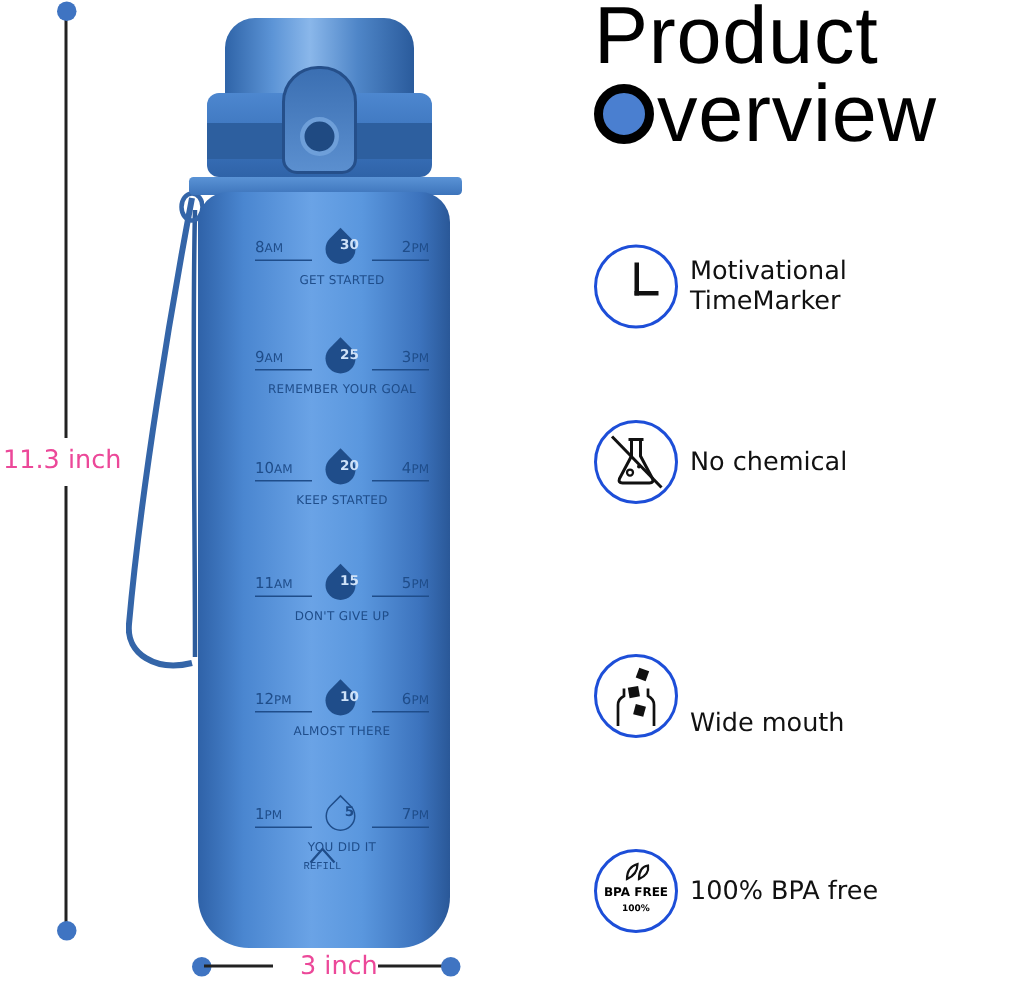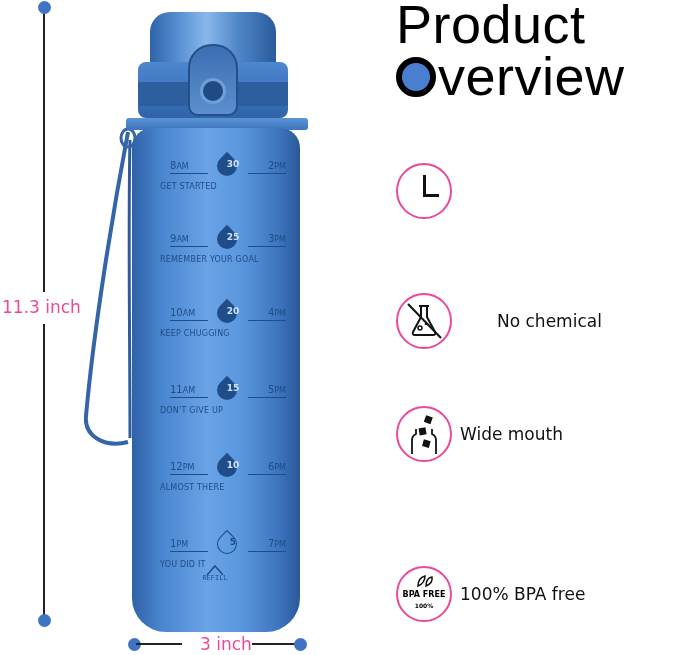--- a/index.html
+++ b/index.html
@@ -32,28 +32,28 @@
     .mark .l { position:absolute; left:0; top:0; font-size:10px; }
     .mark .r { position:absolute; right:0; top:0; font-size:10px; }
     .mark .l small, .mark .r small { font-size:8px; }
     .mark .ul { position:absolute; top:13px; height:1px; background:#1f4d8a; width:38px; }
     .mark .ul.left { left:0; } .mark .ul.right { right:0; }
     .drop { position:absolute; left:47px; top:-4px; width:20px; height:20px; border-radius:50% 0 50% 50%;
       transform:rotate(-45deg); background:#1f4d8a; }
     .drop.outline { background:transparent; border:1.5px solid #1f4d8a; box-sizing:border-box; }
     .drop-num { position:absolute; left:47px; top:-1px; width:32px; text-align:center; font-size:9px; color:#cfe2f8; font-weight:bold; }
     .drop.outline + .drop-num { color:#1f4d8a; }
-    .mark .cap { position:absolute; left:-10px; width:136px; top:22px; font-size:8px; letter-spacing:0.2px; }
+    .mark .cap { position:absolute; left:-10px; width:136px; top:22px; text-align:center; font-size:8px; letter-spacing:0.2px; }
     .refill { left:198px; top:574px; width:34px; font-size:7px; color:#1f4d8a; text-align:center;font-family:Liberation Mono, monospace; }
 
     
     .title { left:396px; top:-2px; font-size:54px; line-height:52px; color:#000; font-family:"Liberation Sans", sans-serif; letter-spacing:0.5px; }
     .title .o { display:inline-block; width:40px; height:40px; border-radius:50%; background:#4a7fd0; border:6px solid #000; box-sizing:border-box; vertical-align:-2px; margin-right:2px; }
     .feat { position:absolute; left:396px; display:flex; align-items:center; }
-    .ficon { width:56px; height:56px; border-radius:50%; border:2px solid #ec4899; box-sizing:border-box; position:relative; flex:none; }
+    .ficon { width:56px; height:56px; border-radius:50%; border:2px solid #1d4ed8; box-sizing:border-box; position:relative; flex:none; }
     .ftext { margin-left:8px; font-size:17px; line-height:20px; color:#111; font-family:"DejaVu Sans", sans-serif; }
   </style>
 </head>
 <body>
 
 <div class="abs vline"></div>
 <div class="abs vgap"></div>
 <div class="abs dot" style="left:38px;top:1px;"></div>
 <div class="abs dot" style="left:38px;top:614px;"></div>
 <div class="abs dim-h" style="left:2px;top:297px;">11.3 inch</div>
@@ -95,21 +95,21 @@
   <span class="r"><span>3</span><small>PM</small></span>
   <div class="cap">REMEMBER YOUR GOAL</div>
 </div>
 <div class="mark" style="top:307px;">
   <span class="l"><span>10</span><small>AM</small></span>
   <span class="ul left"></span>
   <span class="drop"></span>
   <span class="drop-num">20</span>
   <span class="ul right"></span>
   <span class="r"><span>4</span><small>PM</small></span>
-  <div class="cap">KEEP CHUGGING</div>
+  <div class="cap">KEEP STARTED</div>
 </div>
 <div class="mark" style="top:384px;">
   <span class="l"><span>11</span><small>AM</small></span>
   <span class="ul left"></span>
   <span class="drop"></span>
   <span class="drop-num">15</span>
   <span class="ul right"></span>
   <span class="r"><span>5</span><small>PM</small></span>
   <div class="cap">DON'T GIVE UP</div>
 </div>
@@ -139,37 +139,41 @@
 <div class="abs title">
   <div>Product</div>
   <div><span class="o"></span><span>verview</span></div>
 </div>
 
 <div class="feat" style="top:163px;">
   <div class="ficon">
     <div style="position:absolute;left:25px;top:10px;width:3px;height:22px;background:#111;"></div>
     <div style="position:absolute;left:25px;top:29px;width:16px;height:3px;background:#111;"></div>
   </div>
+  <div class="ftext">
+      <div>Motivational</div>
+      <div>TimeMarker</div>
+    </div>
 </div>
 
-<div class="feat" style="top:293px;gap:37px;">
+<div class="feat" style="top:280px;">
   <div class="ficon">
     <svg width="52" height="52" viewBox="0 0 52 52" style="position:absolute;left:0;top:0;">
       <path d="M21 11 L31 11 M23 11 L23 22 L15 37 Q14 40 17 40 L35 40 Q38 40 37 37 L29 22 L29 11" fill="none" stroke="#111" stroke-width="2"></path>
       <circle cx="22" cy="33" r="2" fill="none" stroke="#111" stroke-width="1.5"></circle>
       <circle cx="28" cy="29" r="1.3" fill="#111"></circle>
       <line x1="10" y1="9" x2="43" y2="43" stroke="#111" stroke-width="2"></line>
     </svg>
   </div>
   <div class="ftext">
       <div>No chemical</div>
     </div>
 </div>
 
-<div class="feat" style="top:406px;">
+<div class="feat" style="top:436px;align-items:flex-end;">
   <div class="ficon">
     <svg width="52" height="52" viewBox="0 0 52 52" style="position:absolute;left:0;top:0;">
       <path d="M14 46 L14 32 Q14 28 18 26 L18 21 M38 46 L38 32 Q38 28 34 26 L34 21" fill="none" stroke="#111" stroke-width="1.8"></path>
       <rect x="27" y="8" width="7" height="7" fill="#111" transform="rotate(20 30 11)"></rect>
       <rect x="21" y="20" width="7" height="7" fill="#111" transform="rotate(-10 24 23)"></rect>
       <rect x="25" y="32" width="7" height="7" fill="#111" transform="rotate(15 28 35)"></rect>
     </svg>
   </div>
   <div class="ftext">
       <div>Wide mouth</div>

